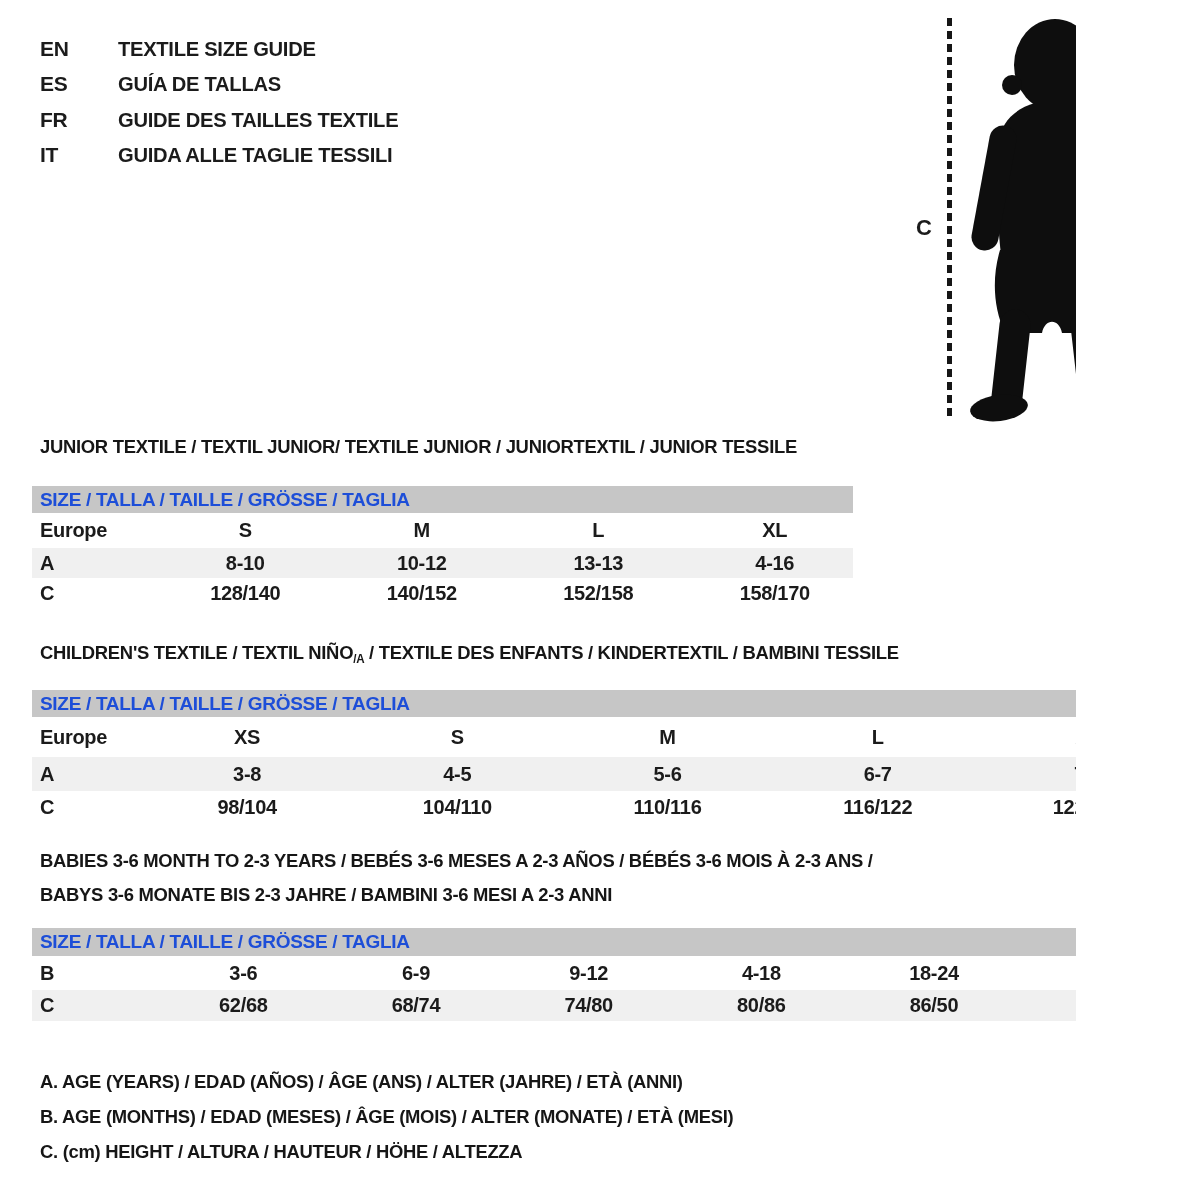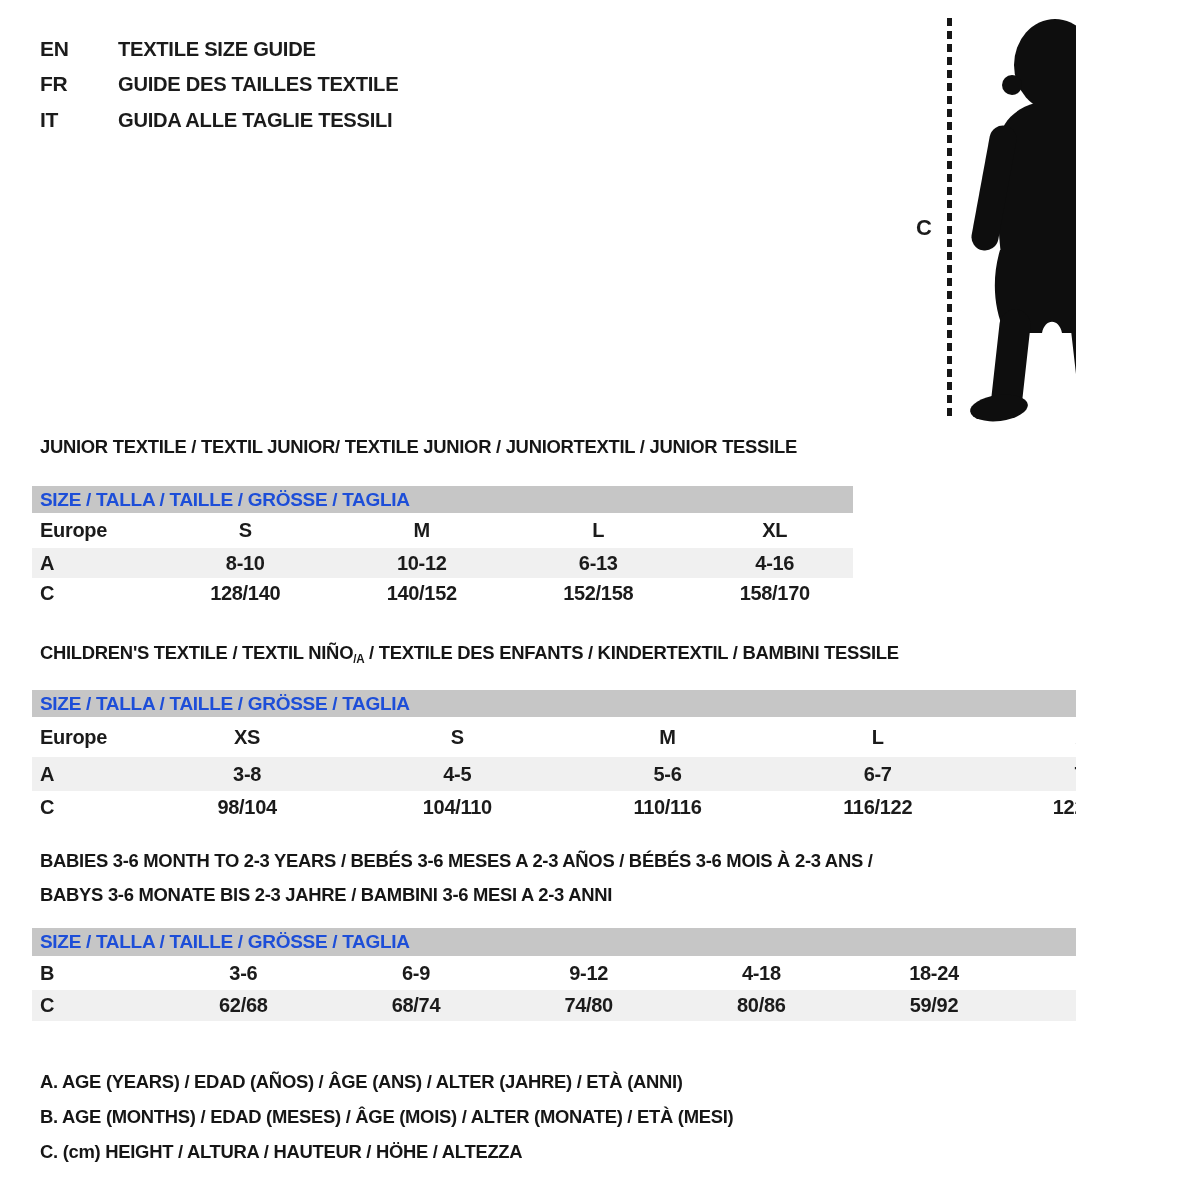--- a/index.html
+++ b/index.html
@@ -80,20 +80,24 @@
 </style>
 </head>
 <body>
 
 <div class="page">
 
   <div class="langs">
     <div class="lang-row">
       <span class="lang-code">EN</span>
       <span class="lang-label">TEXTILE SIZE GUIDE</span>
+    </div>
+    <div class="lang-row">
+      <span class="lang-code">ES</span>
+      <span class="lang-label">GUÍA DE TALLAS</span>
     </div>
     <div class="lang-row">
       <span class="lang-code">FR</span>
       <span class="lang-label">GUIDE DES TAILLES TEXTILE</span>
     </div>
     <div class="lang-row">
       <span class="lang-code">IT</span>
       <span class="lang-label">GUIDA ALLE TAGLIE TESSILI</span>
     </div>
   </div>
@@ -124,21 +128,21 @@
       <span class="rlabel">Europe</span>
       <span class="cell">S</span>
       <span class="cell">M</span>
       <span class="cell">L</span>
       <span class="cell">XL</span>
     </div>
     <div class="trow cols4 r2 alt">
       <span class="rlabel">A</span>
       <span class="cell">8-10</span>
       <span class="cell">10-12</span>
-      <span class="cell">6-13</span>
+      <span class="cell">13-13</span>
       <span class="cell">4-16</span>
     </div>
     <div class="trow cols4 r3">
       <span class="rlabel">C</span>
       <span class="cell">128/140</span>
       <span class="cell">140/152</span>
       <span class="cell">152/158</span>
       <span class="cell">158/170</span>
     </div>
   </div>
@@ -188,21 +192,21 @@
       <span class="cell">4-18</span>
       <span class="cell">18-24</span>
       <span class="cell">24-36</span>
     </div>
     <div class="trow cols6 r2 alt">
       <span class="rlabel">C</span>
       <span class="cell">62/68</span>
       <span class="cell">68/74</span>
       <span class="cell">74/80</span>
       <span class="cell">80/86</span>
-      <span class="cell">59/92</span>
+      <span class="cell">86/50</span>
       <span class="cell">92/98</span>
     </div>
   </div>
 
   <div class="sliver gray" style="top:690px;height:27px"></div>
   <div class="sliver lt" style="top:757px;height:34px"></div>
   <div class="sliver gray" style="top:928px;height:28px"></div>
   <div class="sliver lt" style="top:990px;height:31px"></div>
 
   <div class="legend-line" style="top:1071px">A. AGE (YEARS) / EDAD (AÑOS) / ÂGE (ANS) / ALTER (JAHRE) / ETÀ (ANNI)</div>

